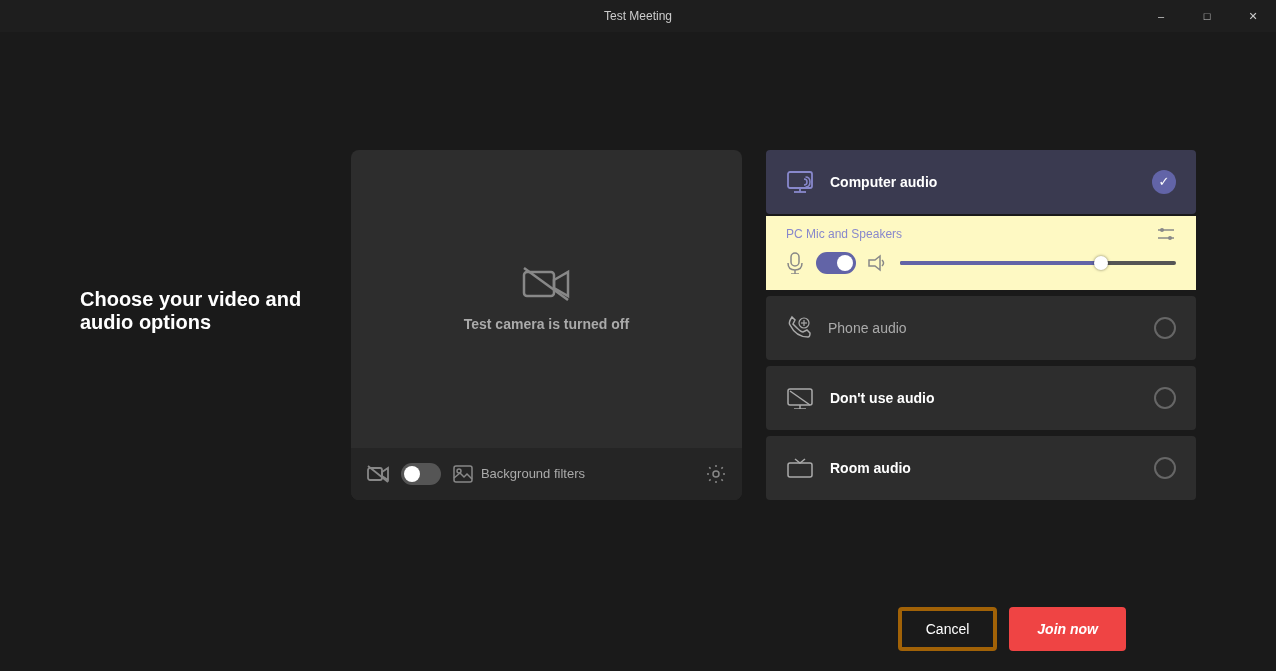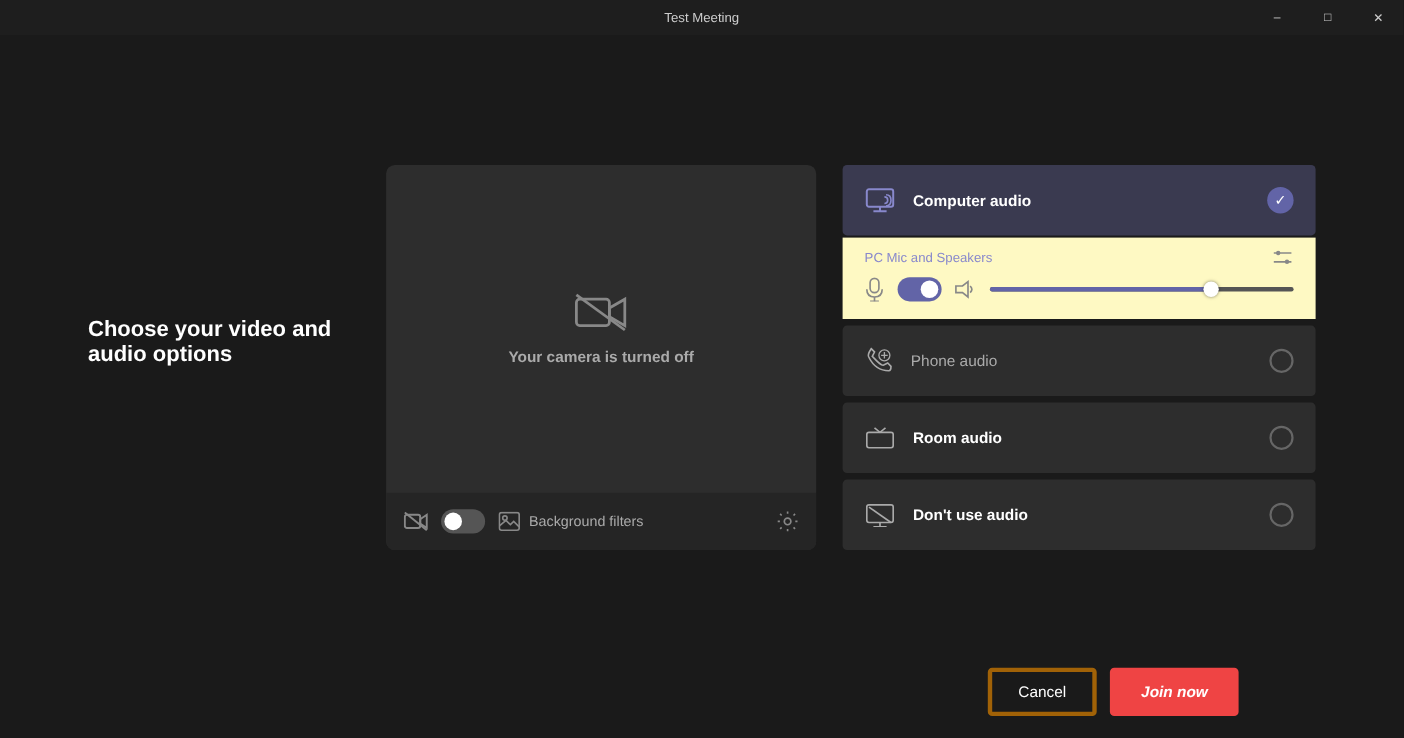--- a/index.html
+++ b/index.html
@@ -296,21 +296,21 @@
   <div class="panels">
 
     <div class="video-panel">
       <div class="video-content">
 
         <svg width="48" height="36" viewBox="0 0 48 36" fill="none" xmlns="http://www.w3.org/2000/svg">
           <rect x="2" y="6" width="30" height="24" rx="3" fill="none" stroke="#888" stroke-width="2.5"></rect>
           <polygon points="32,14 46,6 46,30 32,22" fill="none" stroke="#888" stroke-width="2.5"></polygon>
           <line x1="2" y1="2" x2="46" y2="34" stroke="#888" stroke-width="2.5"></line>
         </svg>
-        <span class="camera-off-text">Your camera is turned off</span>
+        <span class="camera-off-text">Test camera is turned off</span>
       </div>
       <div class="video-toolbar">
 
         <svg width="22" height="18" viewBox="0 0 22 18" fill="none" xmlns="http://www.w3.org/2000/svg" style="cursor:pointer">
           <rect x="1" y="3" width="14" height="12" rx="2" fill="none" stroke="#888" stroke-width="1.8"></rect>
           <polygon points="15,7 21,3 21,15 15,11" fill="none" stroke="#888" stroke-width="1.8"></polygon>
           <line x1="1" y1="1" x2="21" y2="17" stroke="#888" stroke-width="1.8"></line>
         </svg>
 
         <div class="toggle-switch">
@@ -390,38 +390,38 @@
           <circle cx="18" cy="8" r="5" stroke="#aaa" stroke-width="1.2" fill="none"></circle>
           <line x1="18" y1="5" x2="18" y2="11" stroke="#aaa" stroke-width="1.2"></line>
           <line x1="15" y1="8" x2="21" y2="8" stroke="#aaa" stroke-width="1.2"></line>
         </svg>
         <span class="audio-label" style="color:#aaa; font-weight:400;">Phone audio</span>
         <div class="radio-btn"></div>
       </div>
 
       <div class="audio-option" style="margin-top:4px;">
         <svg width="28" height="22" viewBox="0 0 28 22" fill="none">
-          <rect x="2" y="6" width="24" height="14" rx="2" stroke="#aaa" stroke-width="1.5" fill="none"></rect>
-          <path d="M9 2 L14 6 L19 2" stroke="#aaa" stroke-width="1.5" fill="none"></path>
-        </svg>
-        <span class="audio-label" style="color:#fff;">Room audio</span>
-        <div class="radio-btn"></div>
-      </div>
-
-      <div class="audio-option" style="margin-top:4px;">
-        <svg width="28" height="22" viewBox="0 0 28 22" fill="none">
           <rect x="2" y="2" width="24" height="16" rx="2" stroke="#aaa" stroke-width="1.5" fill="none"></rect>
           <line x1="14" y1="18" x2="14" y2="22" stroke="#aaa" stroke-width="1.5"></line>
           <line x1="8" y1="22" x2="20" y2="22" stroke="#aaa" stroke-width="1.5"></line>
           <line x1="4" y1="4" x2="24" y2="18" stroke="#aaa" stroke-width="1.5"></line>
         </svg>
         <span class="audio-label" style="color:#fff;">Don't use audio</span>
         <div class="radio-btn"></div>
       </div>
 
+      <div class="audio-option" style="margin-top:4px;">
+        <svg width="28" height="22" viewBox="0 0 28 22" fill="none">
+          <rect x="2" y="6" width="24" height="14" rx="2" stroke="#aaa" stroke-width="1.5" fill="none"></rect>
+          <path d="M9 2 L14 6 L19 2" stroke="#aaa" stroke-width="1.5" fill="none"></path>
+        </svg>
+        <span class="audio-label" style="color:#fff;">Room audio</span>
+        <div class="radio-btn"></div>
+      </div>
+
     </div>
   </div>
 </div>
 
 <div class="bottom-bar">
   <button class="btn-cancel">Cancel</button>
   <button class="btn-join">Join now</button>
 </div>
 
 </body></html>

